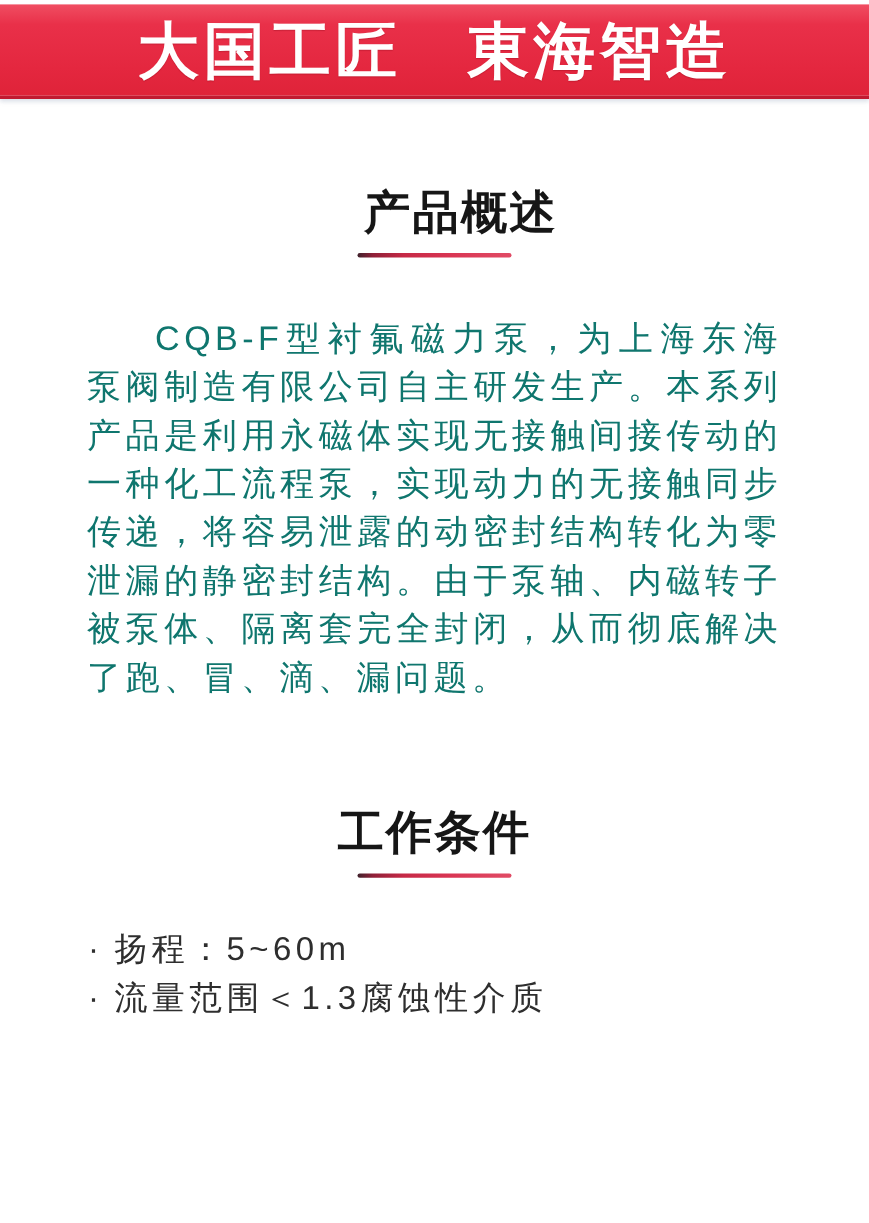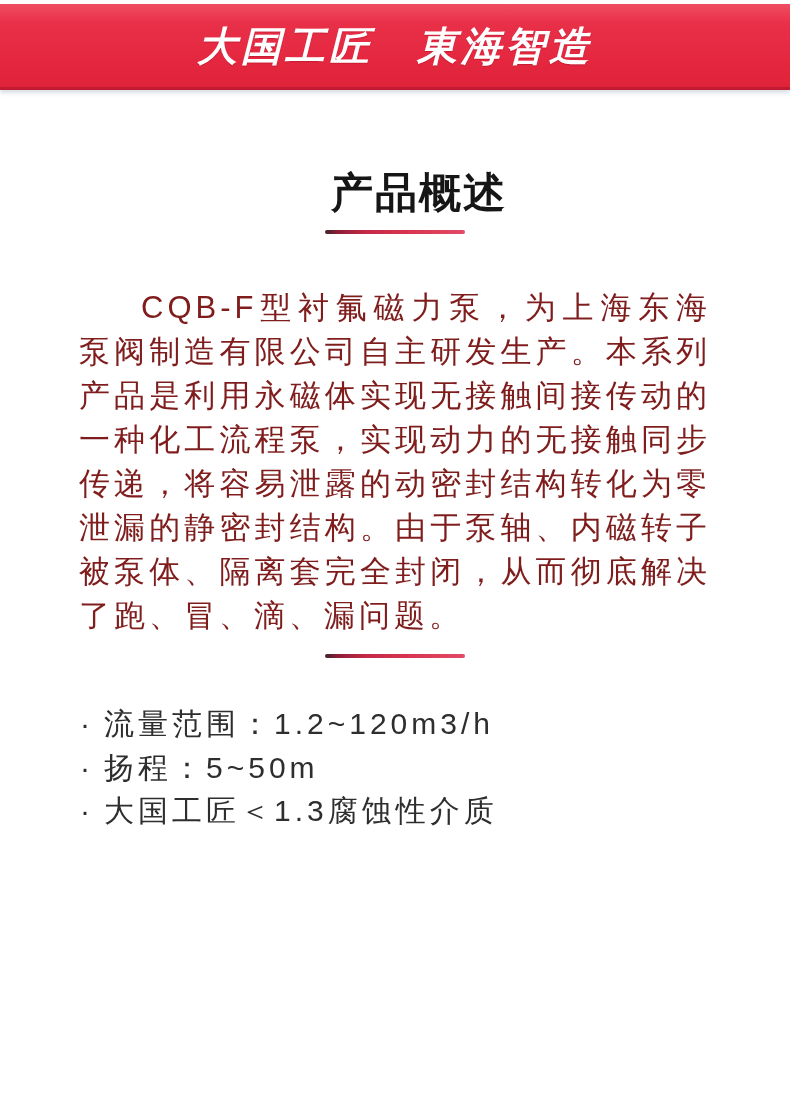--- a/index.html
+++ b/index.html
@@ -24,27 +24,26 @@
     background: linear-gradient(180deg, #f04e62 0%, #e93049 22%, #e4273f 70%, #df2339 100%);
     border-bottom: 3px solid #c11a31;
     box-shadow: 0 3px 4px rgba(150, 162, 185, 0.35);
     display: flex;
     align-items: center;
     justify-content: center;
   }
   .banner-title {
     margin: 0;
     color: #ffffff;
-    font-size: 40px;
+    font-size: 56px;
     font-weight: 800;
     letter-spacing: 4px;
     line-height: 1;
     text-shadow: 0 1px 1px rgba(140, 10, 25, 0.35);
     white-space: pre;
-    font-style: italic;
   }
 
   
   .section-title {
     margin: 0;
     text-align: center;
     font-size: 42px;
     line-height: 42px;
     font-weight: 800;
     color: #161616;
@@ -61,21 +60,21 @@
     background: linear-gradient(90deg, #40222c 0%, #8f2038 10%, #c62946 30%, #d93553 60%, #e14b65 100%);
   }
 
   
   .overview-paragraph {
     width: 632px;
     margin: 52px auto 0 auto;
     font-size: 31px;
     line-height: 44px;
     letter-spacing: 4px;
-    color: #7f1d1d;
+    color: #0f766e;
     text-align: justify;
     text-indent: 2em;
   }
 
   
   .spec-list {
     list-style: none;
     margin: 44px 0 0 80px;
     padding: 0;
     width: 660px;
@@ -103,28 +102,26 @@
     <h1 class="banner-title">大国工匠　東海智造</h1>
   </header>
 
   <section class="section-overview">
     <h2 class="section-title">产品概述</h2>
     <div class="title-underline"></div>
     <p class="overview-paragraph">CQB-F型衬氟磁力泵，为上海东海泵阀制造有限公司自主研发生产。本系列产品是利用永磁体实现无接触间接传动的一种化工流程泵，实现动力的无接触同步传递，将容易泄露的动密封结构转化为零泄漏的静密封结构。由于泵轴、内磁转子被泵体、隔离套完全封闭，从而彻底解决了跑、冒、滴、漏问题。</p>
   </section>
 
   <section class="section-working">
+    <h2 class="section-title">工作条件</h2>
     <div class="title-underline"></div>
 
     <ul class="spec-list">
       <li class="spec-item">
-        <span class="bullet">·</span><span>流量范围：1.2~120m3/h</span>
+        <span class="bullet">·</span><span>扬程：5~60m</span>
       </li>
       <li class="spec-item">
-        <span class="bullet">·</span><span>扬程：5~50m</span>
-      </li>
-      <li class="spec-item">
-        <span class="bullet">·</span><span>大国工匠＜1.3腐蚀性介质</span>
+        <span class="bullet">·</span><span>流量范围＜1.3腐蚀性介质</span>
       </li>
     </ul>
   </section>
 
 </div>
 
 </body></html>

